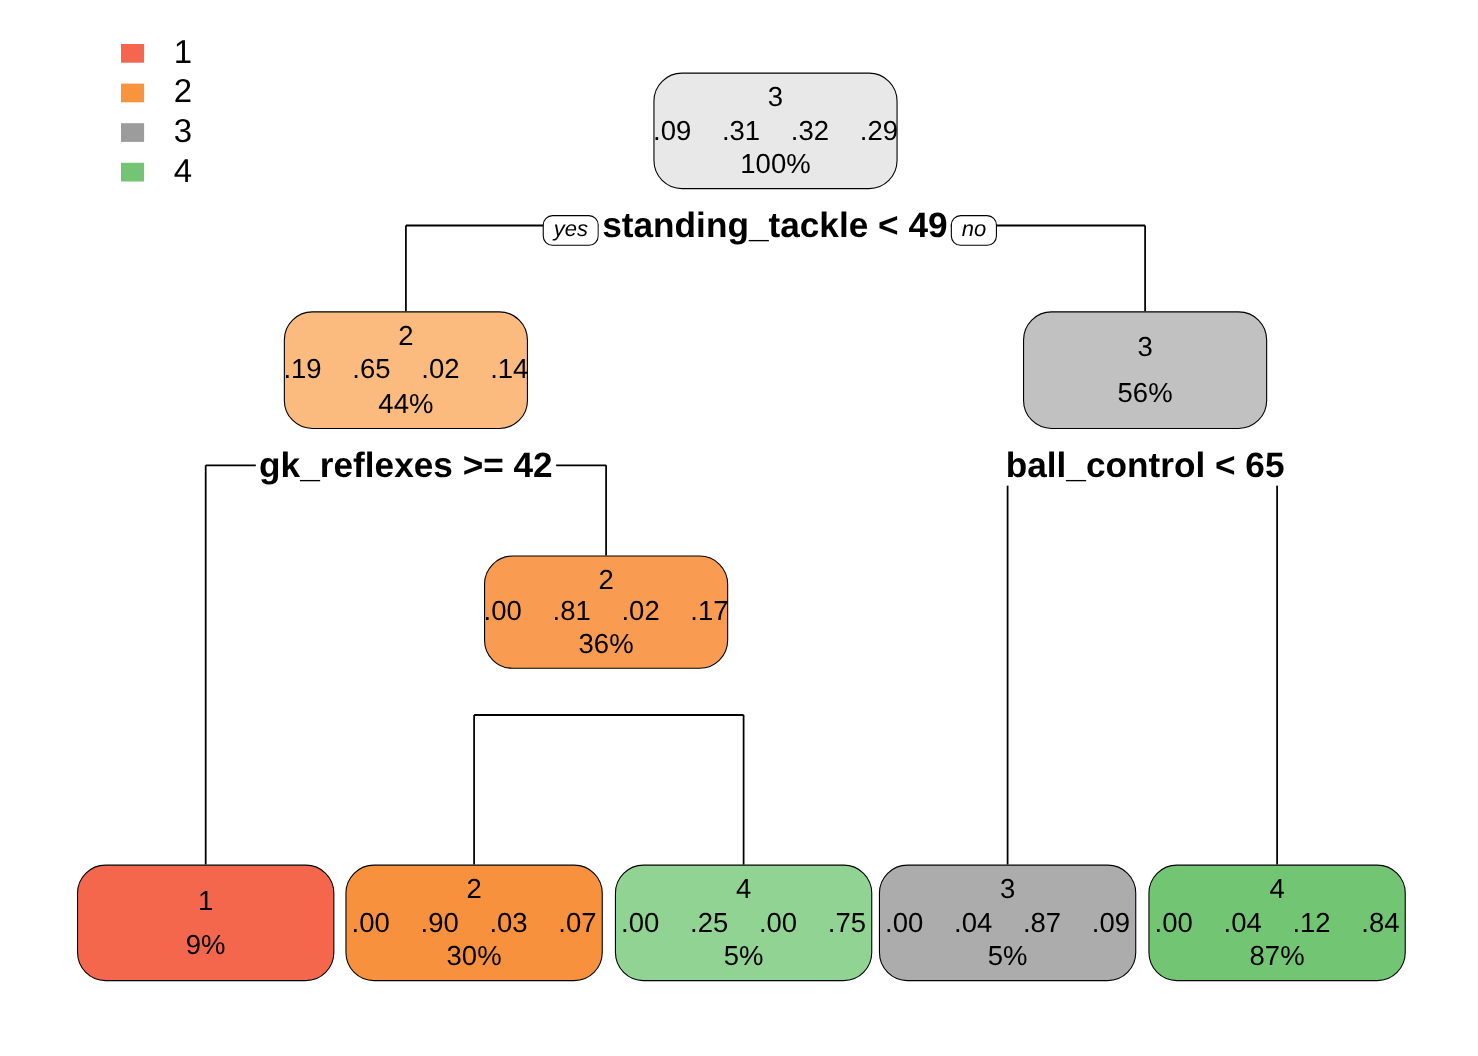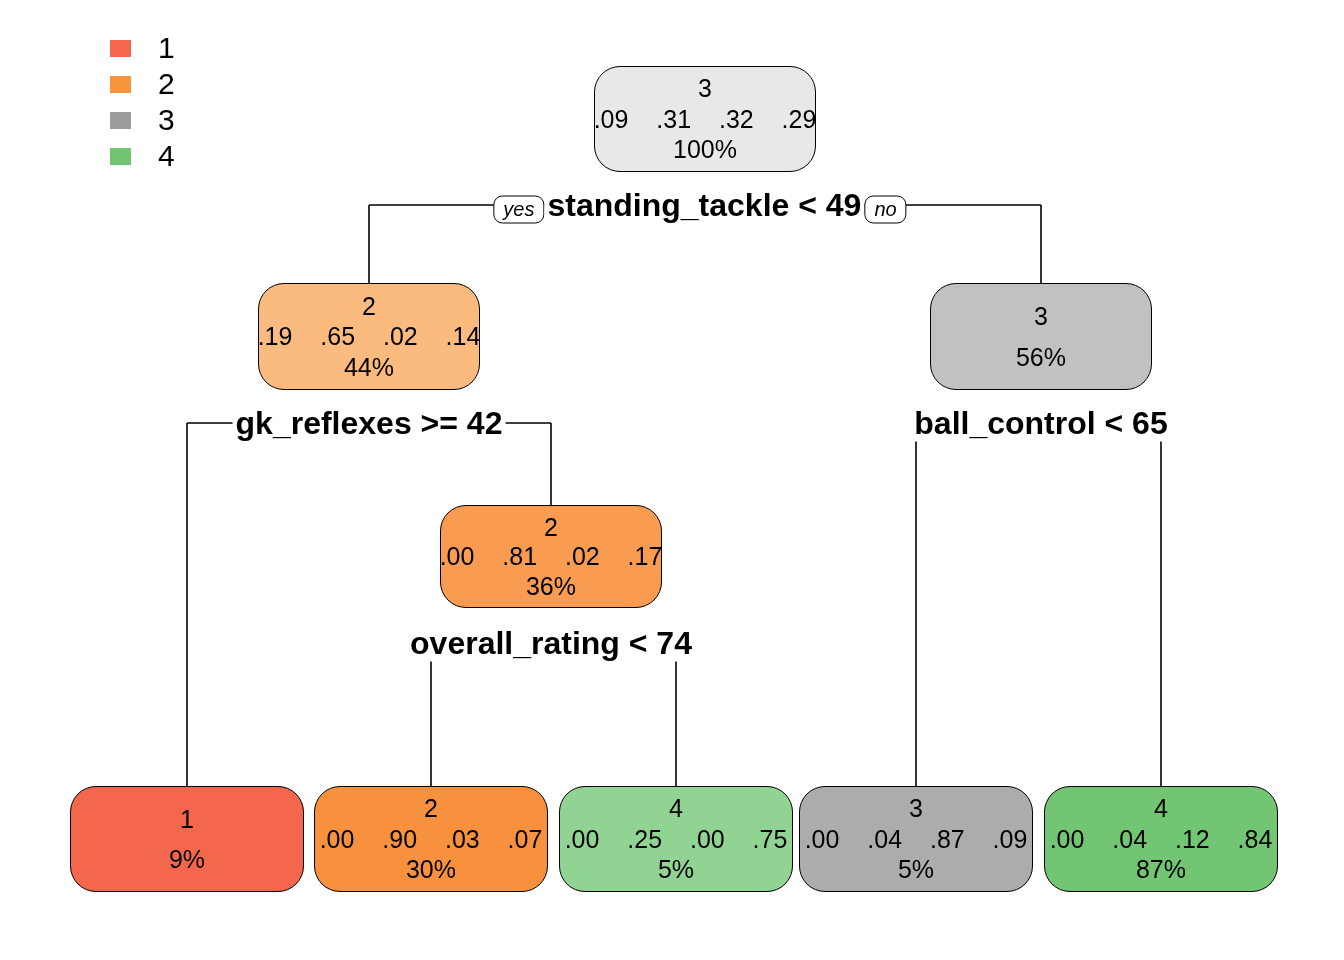--- a/index.html
+++ b/index.html
@@ -152,23 +152,20 @@
   </div>
 
   <div class="split-row s-l">
     <span class="split-text">gk_reflexes &gt;= 42</span>
   </div>
 
   <div class="split-row s-r">
     <span class="split-text">ball_control &lt; 65</span>
   </div>
 
-  <div class="split-row s-m">
-    <span class="split-text">overall_rating &lt; 74</span>
-  </div>
 
   <div class="node n-root" style="background-color: rgb(232, 232, 232);">
     <div class="cls">3</div>
     <div class="probs">.09  .31  .32  .29</div>
     <div class="pct">100%</div>
   </div>
 
   <div class="node n-l44" style="background-color: rgb(251, 186, 126);">
     <div class="cls">2</div>
     <div class="probs">.19  .65  .02  .14</div>

